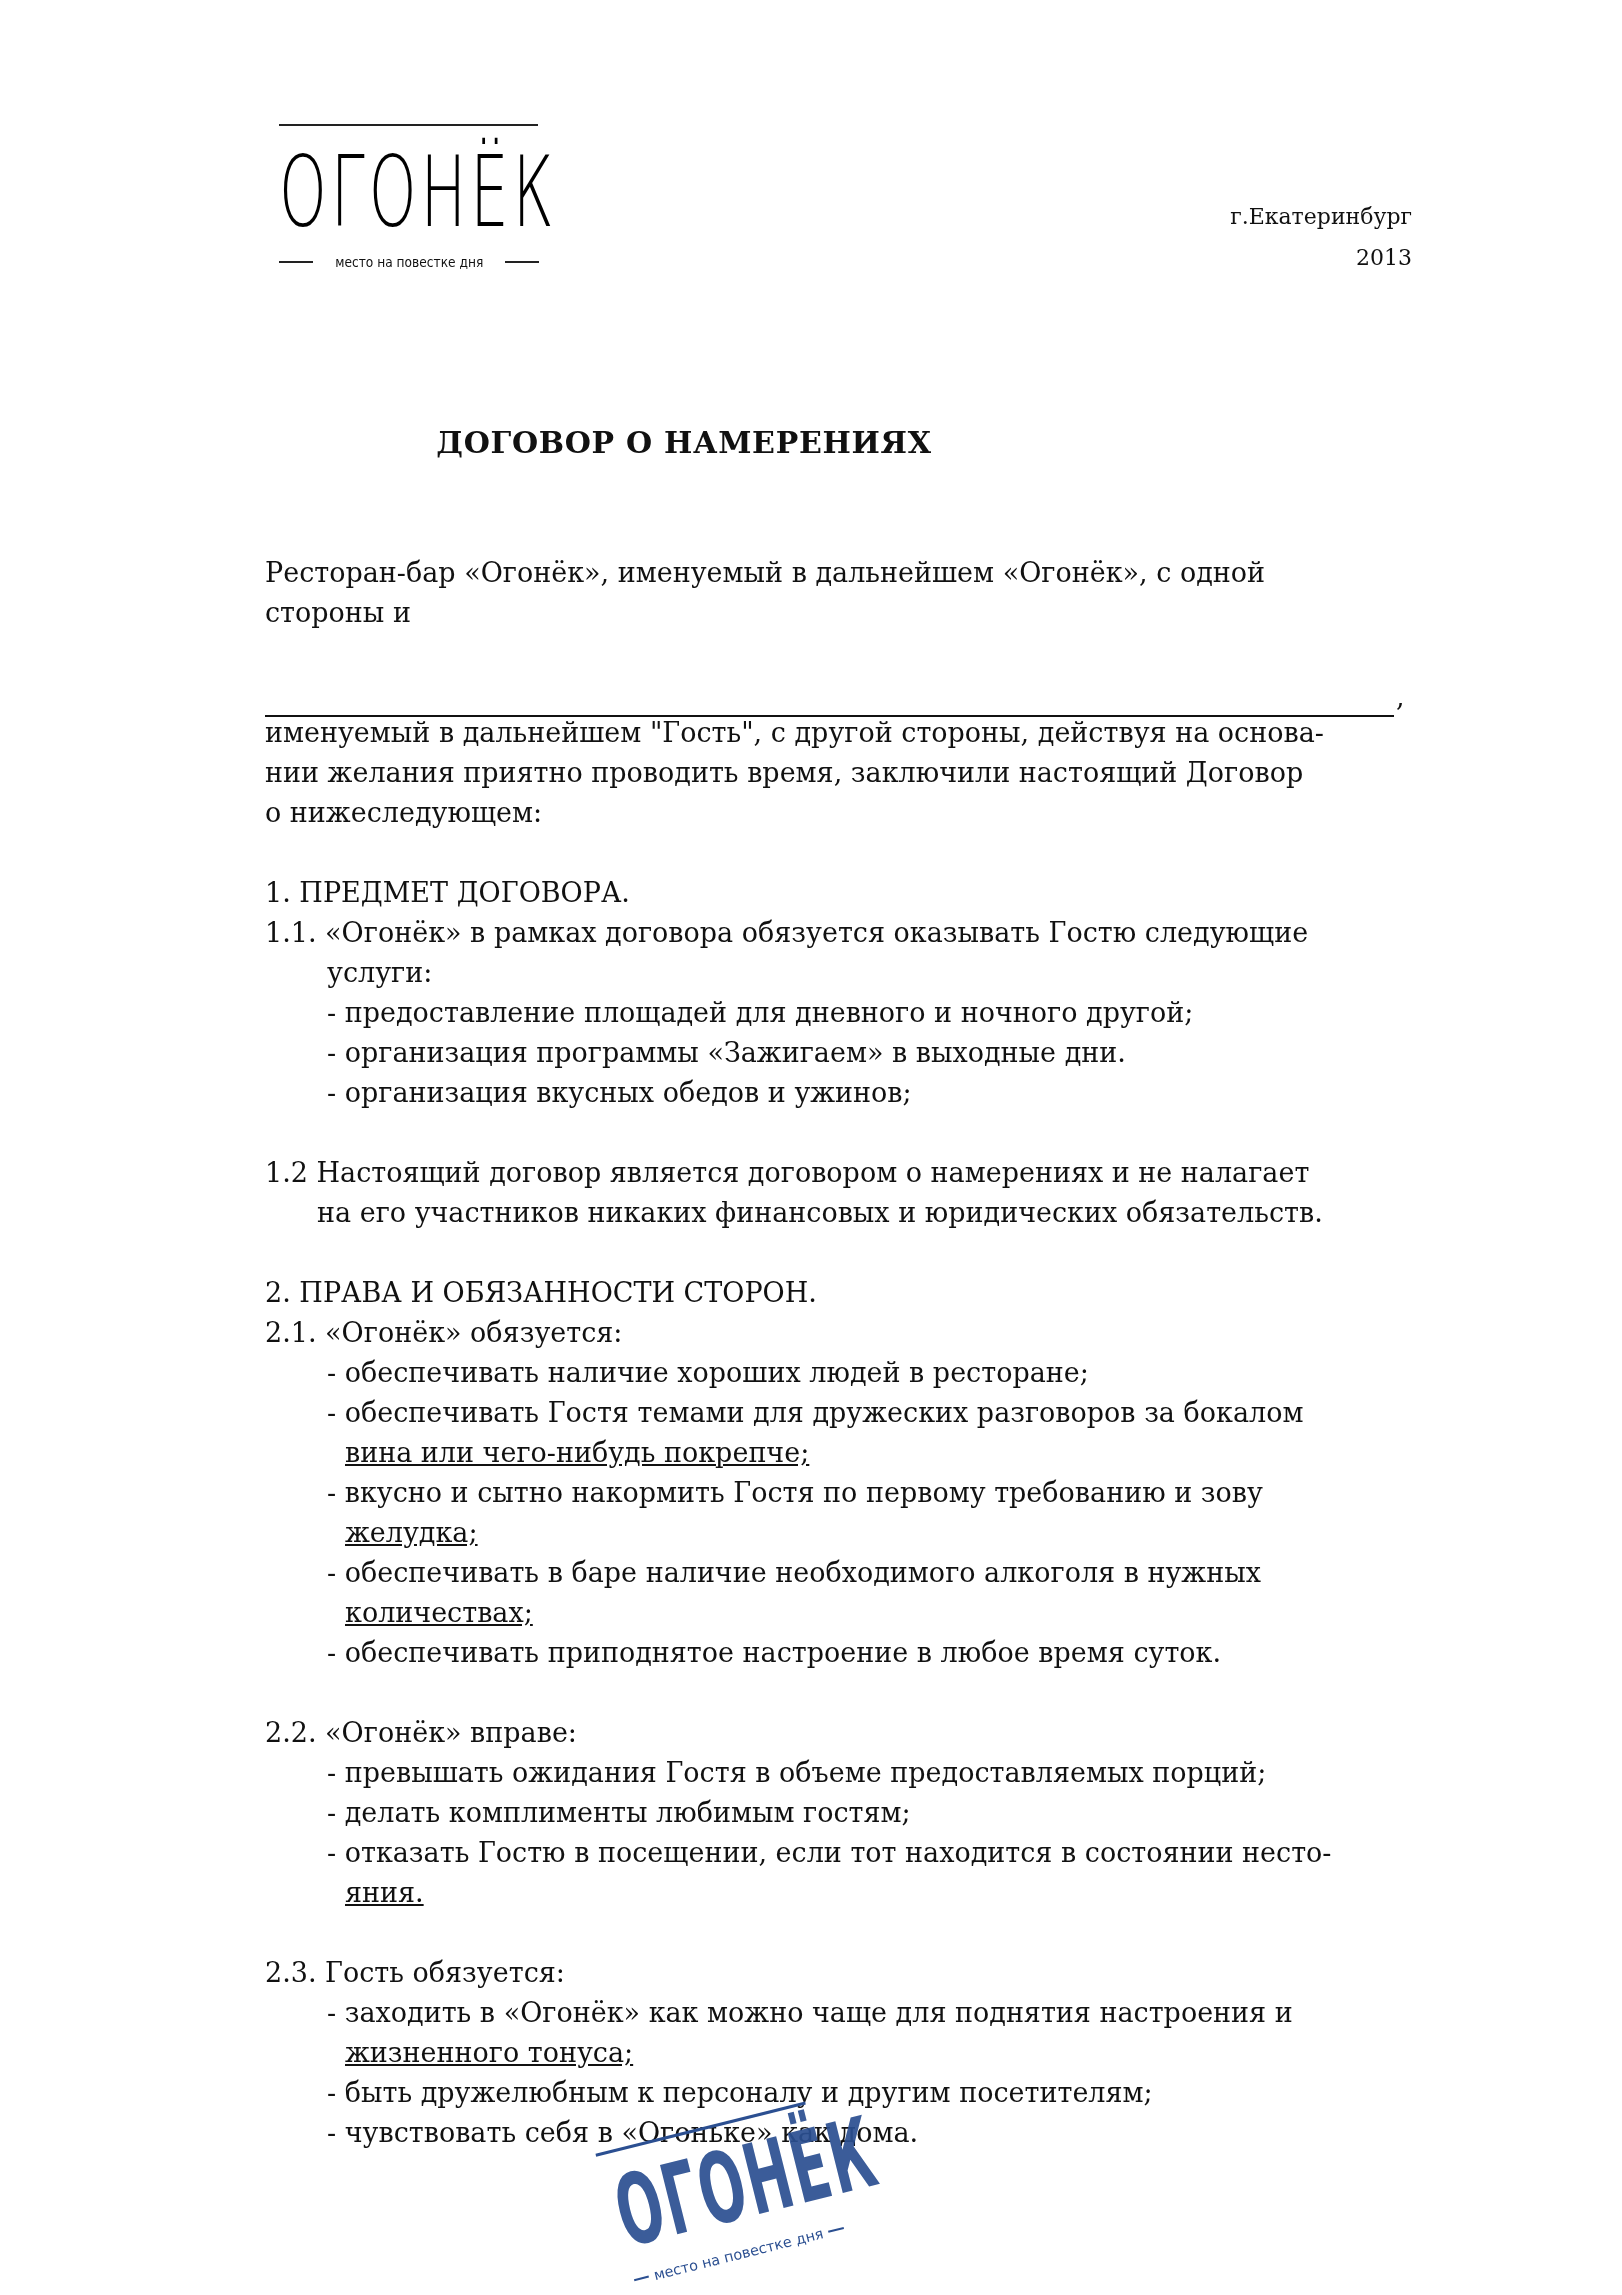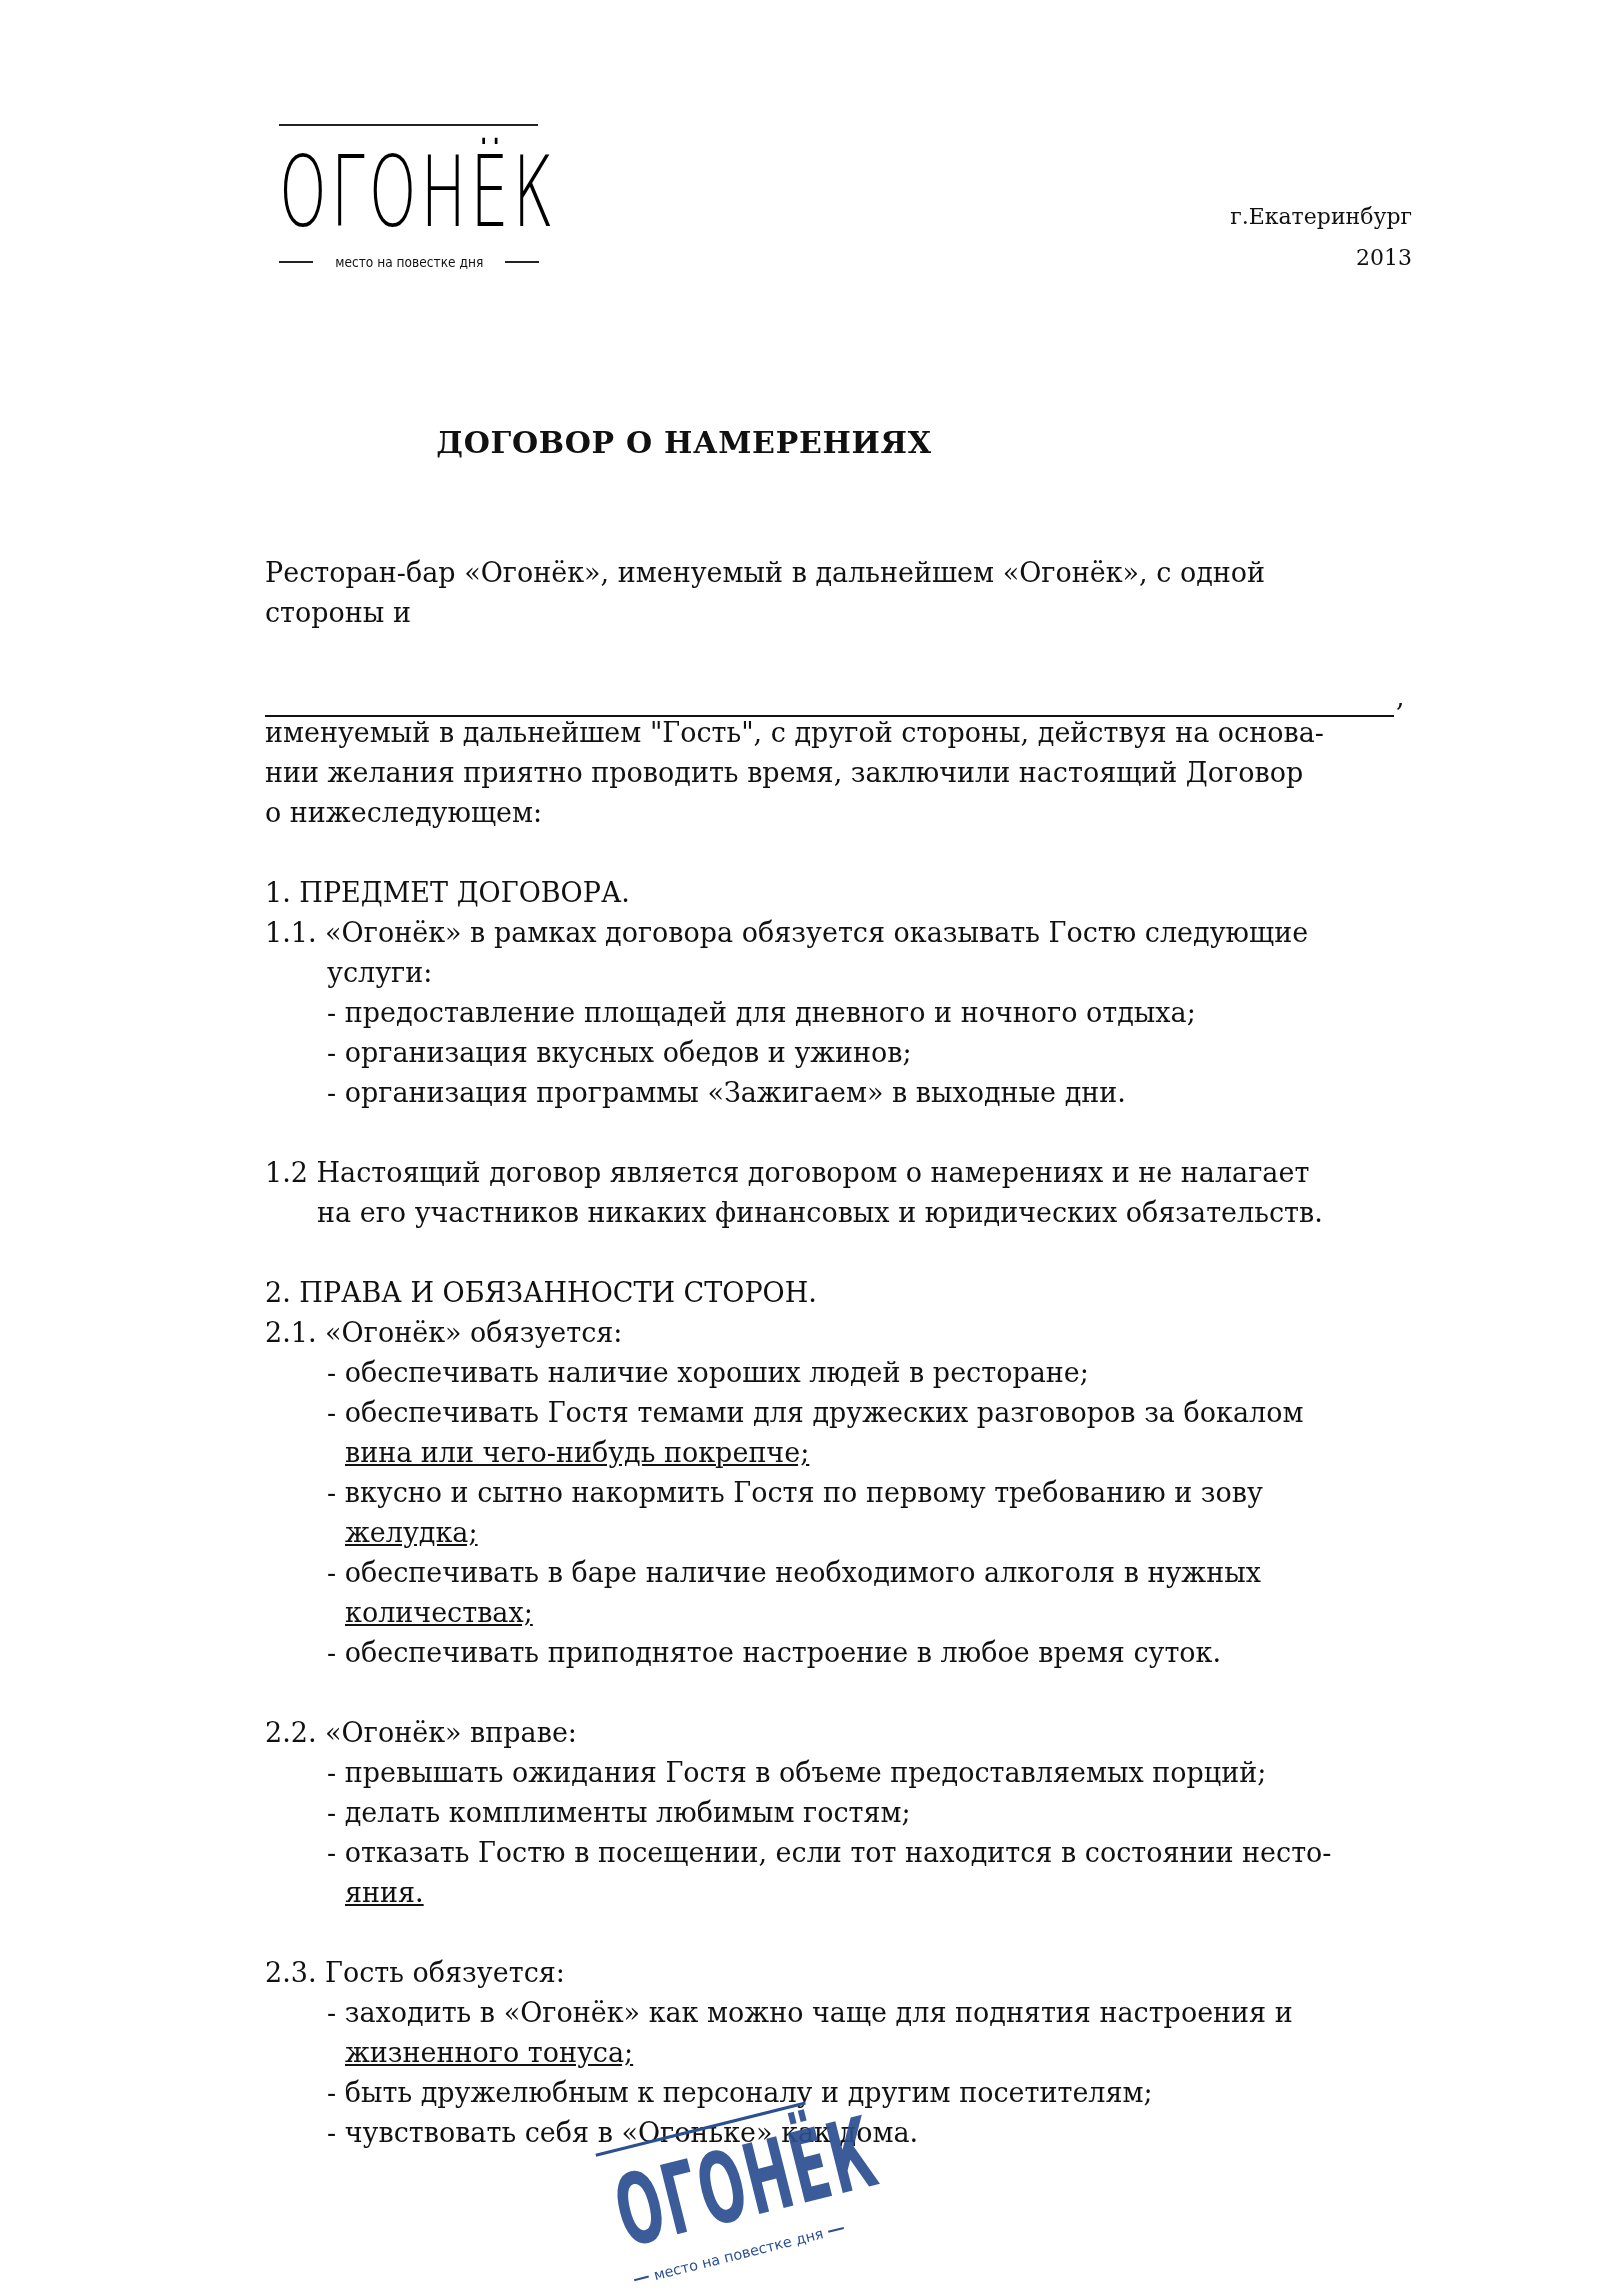--- a/index.html
+++ b/index.html
@@ -62,23 +62,23 @@
     <span class="comma">,</span>
   </div>
   <p>именуемый в дальнейшем "Гость", с другой стороны, действуя на основа-</p>
   <p>нии желания приятно проводить время, заключили настоящий Договор</p>
   <p>о нижеследующем:</p>
 
   <div class="gap"></div>
   <p>1. ПРЕДМЕТ ДОГОВОРА.</p>
   <p>1.1. «Огонёк» в рамках  договора обязуется оказывать Гостю следующие</p>
   <p class="cont1">услуги:</p>
-  <p class="bullet">- предоставление площадей для дневного и ночного отдыха;</p>
+  <p class="bullet">- предоставление площадей для дневного и ночного другой;</p>
+  <p class="bullet">- организация программы «Зажигаем» в выходные дни.</p>
   <p class="bullet">- организация вкусных обедов и ужинов;</p>
-  <p class="bullet">- организация программы «Зажигаем» в выходные дни.</p>
 
   <div class="gap"></div>
   <p>1.2 Настоящий договор является договором о намерениях и не налагает</p>
   <p class="cont12">на его участников никаких финансовых и юридических обязательств.</p>
 
   <div class="gap"></div>
   <p>2. ПРАВА И ОБЯЗАННОСТИ СТОРОН.</p>
   <p>2.1. «Огонёк» обязуется:</p>
   <p class="bullet">- обеспечивать наличие хороших людей в ресторане;</p>
   <p class="bullet">- обеспечивать Гостя темами для дружеских разговоров за бокалом</p>

